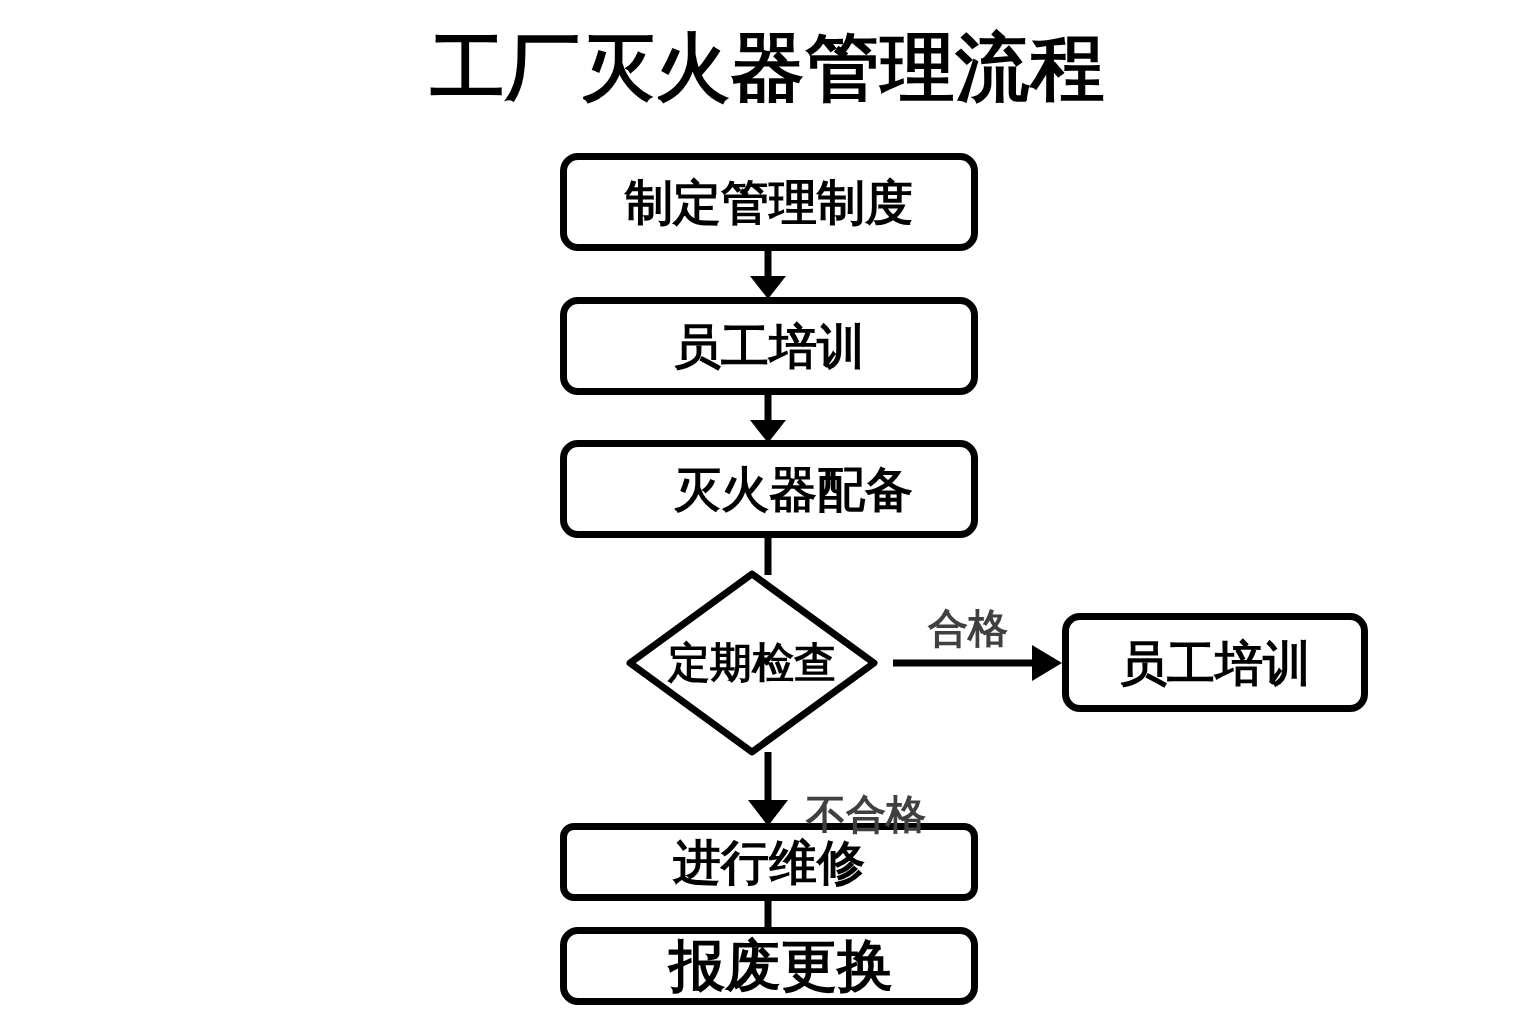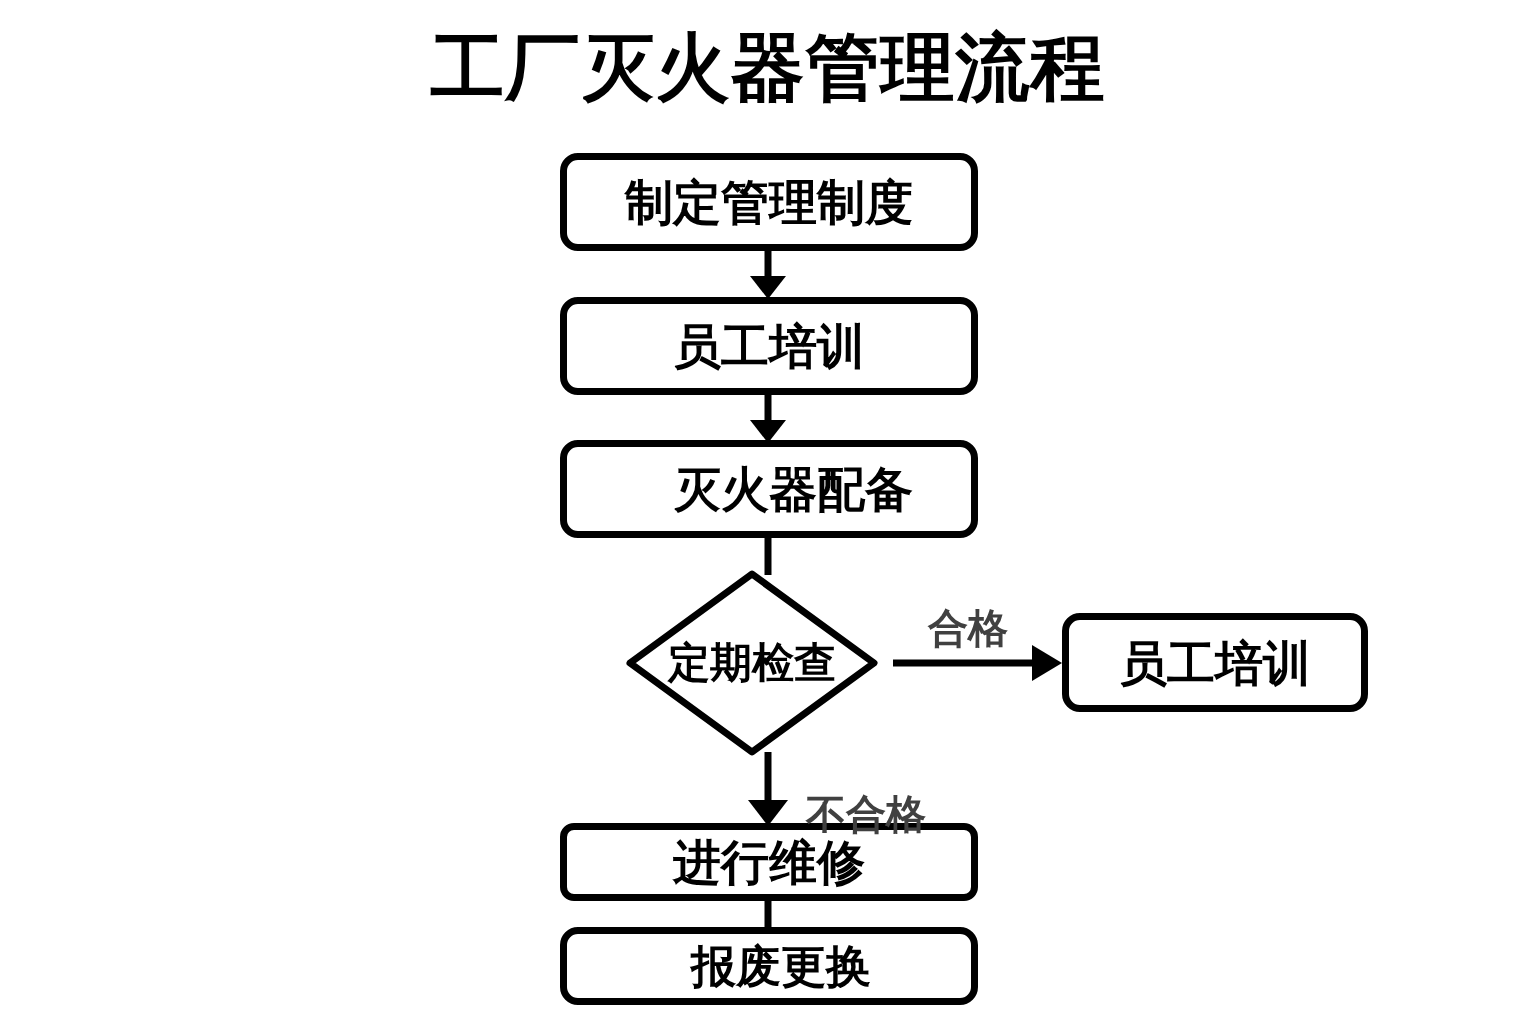--- a/index.html
+++ b/index.html
@@ -141,21 +141,21 @@
   </div>
 
   <div class="node" style="left:1062px; top:613px; width:306px; height:99px; font-size:48px;">
     <span>员工培训</span>
   </div>
 
   <div class="node" style="left:560px; top:823px; width:418px; height:78px; font-size:48px;border-radius:14px;">
     <span>进行维修</span>
   </div>
 
-  <div class="node" style="left:560px; top:927px; width:418px; height:78px; font-size:45px;padding-left:24px;">
+  <div class="node" style="left:560px; top:927px; width:418px; height:78px; font-size:56px;padding-left:24px;">
     <span>报废更换</span>
   </div>
 
   <div class="edge-label" style="left:928px; top:608px;">合格</div>
 
   <div class="edge-label" style="left:790px; top:794px;margin-left:16px;">不合格</div>
 
 </div>
 
 </body></html>

